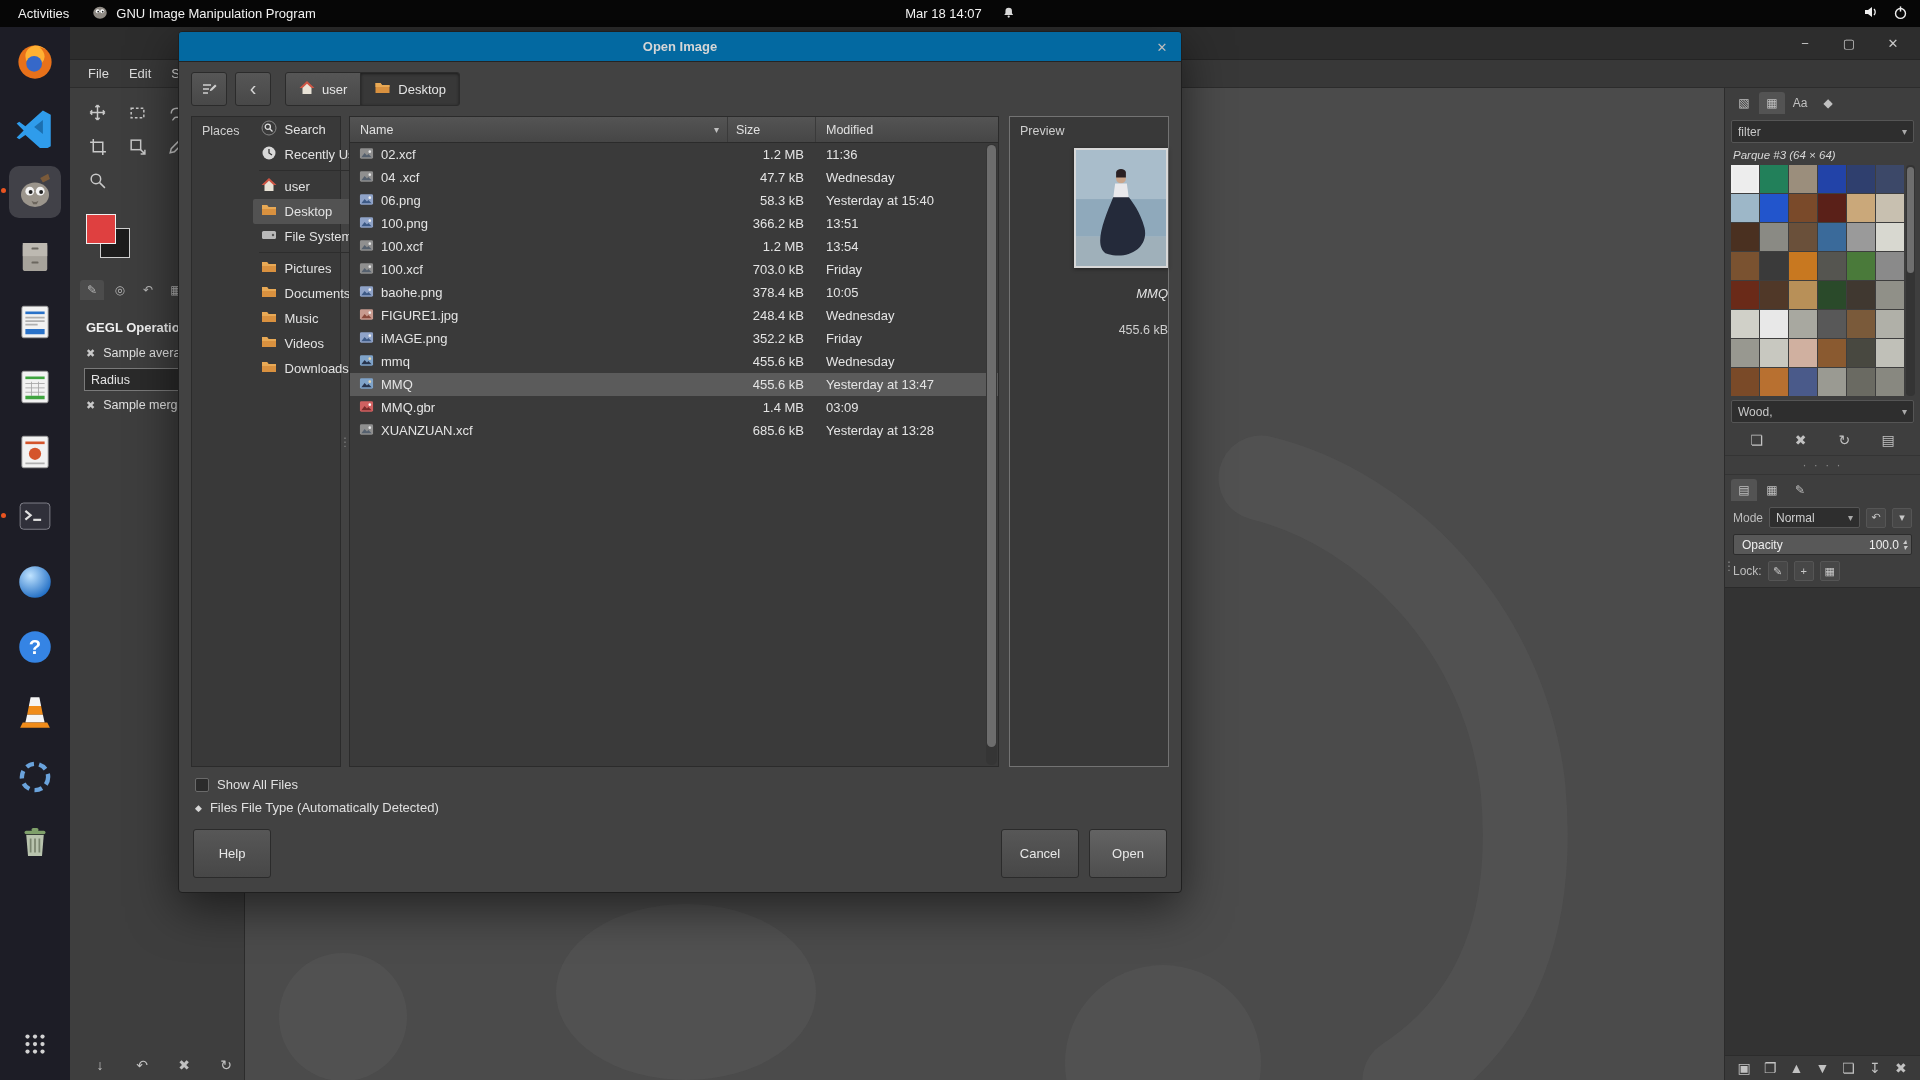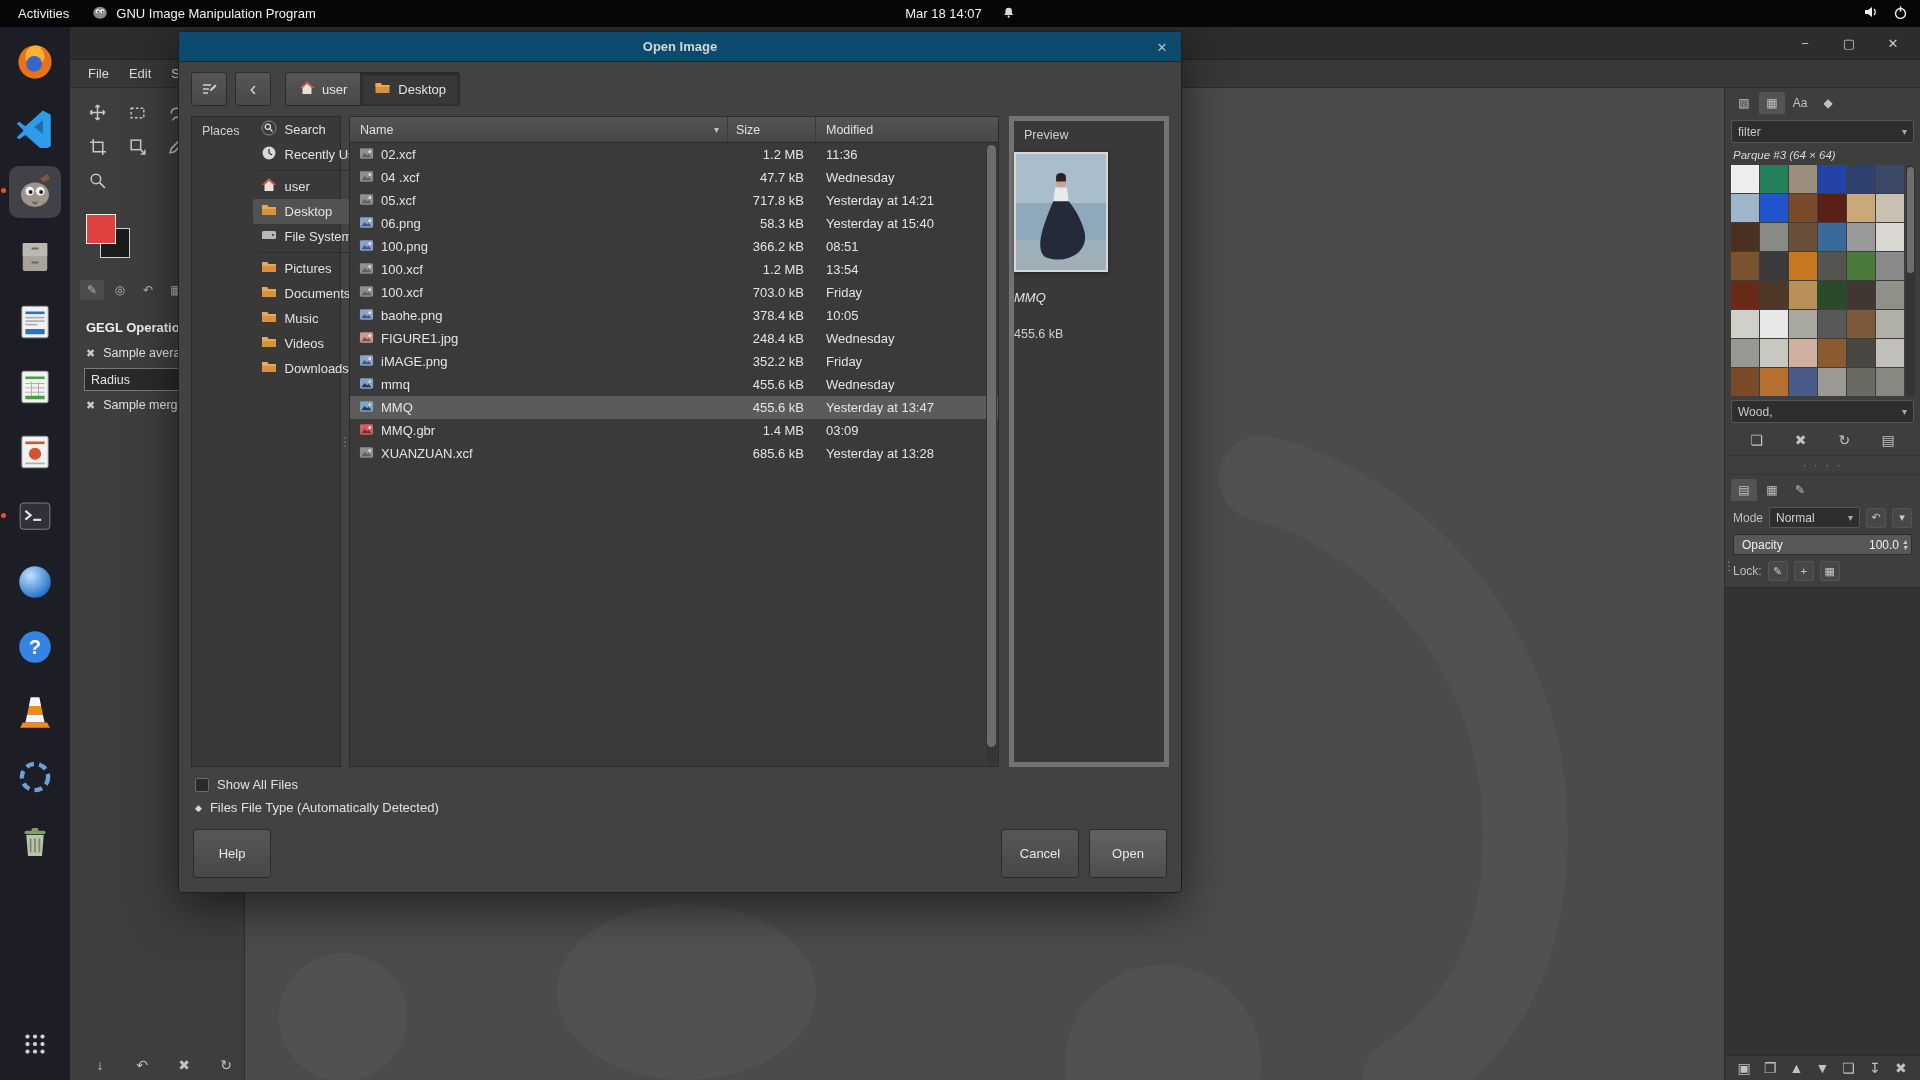--- a/index.html
+++ b/index.html
@@ -80,21 +80,21 @@
   .spin{display:flex;flex-direction:column;line-height:6px;font-size:8px;color:#ccc}
   .rp-lock{display:flex;align-items:center;gap:6px;padding:4px 8px;font-size:12px;color:#bdbdbd;position:relative}
   .side-grip{position:absolute;left:-2px;top:2px;color:#8a8a8a;font-size:12px;letter-spacing:-2px}
   .rp-layers{flex:1;background:#333;margin:2px 0 0;border-top:1px solid #2a2a2a}
   .rp-footer{display:flex;justify-content:space-around;align-items:center;padding:5px 6px;background:#3a3a3a;border-top:1px solid #2c2c2c}
 
   
   .dialog{position:absolute;left:178px;top:31px;width:1004px;height:862px;background:#424242;
     border:1px solid #1f1f1f;border-radius:4px;box-shadow:0 14px 48px rgba(0,0,0,.55);
     display:flex;flex-direction:column;z-index:35;overflow:hidden}
-  .dlg-titlebar{height:30px;background:#0c4a6e;display:flex;align-items:center;justify-content:center;position:relative;flex:0 0 auto;border-bottom:1px solid #242424}
+  .dlg-titlebar{height:30px;background:#0369a1;display:flex;align-items:center;justify-content:center;position:relative;flex:0 0 auto;border-bottom:1px solid #242424}
   .dlg-title{font-weight:bold;font-size:13px;color:#d6d6d6}
   .dlg-close{position:absolute;right:10px;top:6px;width:18px;height:18px;display:flex;align-items:center;justify-content:center;color:#bdbdbd;font-size:13px}
   .dlg-toolbar{display:flex;align-items:center;padding:10px 12px 8px;gap:8px;flex:0 0 auto}
   .tool-btn{width:36px;height:34px;background:linear-gradient(#565656,#484848);border:1px solid #2b2b2b;border-radius:3px;display:flex;align-items:center;justify-content:center;color:#d0d0d0}
   .backch{font-size:20px;line-height:1;margin-top:-3px;color:#d8d8d8}
   .crumbs{display:flex;margin-left:6px}
   .crumb{height:34px;display:flex;align-items:center;gap:7px;padding:0 13px;background:linear-gradient(#565656,#484848);border:1px solid #2b2b2b;color:#e4e4e4;font-size:13px}
   .crumb:first-child{border-radius:3px 0 0 3px}
   .crumb:last-child{border-radius:0 3px 3px 0;margin-left:-1px}
   .crumb.active{background:#383838;box-shadow:inset 0 1px 3px rgba(0,0,0,.5)}
@@ -118,21 +118,21 @@
   .fh-mod{width:182px;padding-left:10px;height:100%;display:flex;align-items:center}
   .fl-rows{flex:1;overflow:hidden}
   .file-row{height:23px;display:flex;align-items:center;font-size:13px;color:#e4e4e4}
   .file-row.sel{background:#5b5b5b}
   .fr-name{flex:1;display:flex;align-items:center;gap:7px;padding-left:9px;white-space:nowrap;overflow:hidden}
   .fr-size{width:88px;text-align:right;padding-right:12px;white-space:nowrap}
   .fr-mod{width:182px;padding-left:10px;white-space:nowrap}
   .fl-scroll{position:absolute;right:1px;top:27px;bottom:1px;width:11px;background:#353535;border-radius:5px}
   .fl-thumb{position:absolute;left:1px;right:1px;top:1px;height:97%;background:#6d6d6d;border-radius:5px}
   
-  .preview{width:160px;background:#393939;border:5px solid #737373;margin-left:10px;display:flex;flex-direction:column;align-items:flex-start}
+  .preview{width:160px;background:#393939;border:1px solid #737373;margin-left:10px;display:flex;flex-direction:column;align-items:flex-end}
   .pv-h{align-self:flex-start;padding:7px 10px 10px;font-size:12.5px;color:#cfcfcf}
   .pv-thumb{width:94px;height:120px;border:2px solid #d8d8d8;box-shadow:0 1px 4px rgba(0,0,0,.4)}
   .pv-thumb svg{display:block;width:100%;height:100%}
   .pv-cap{margin-top:18px;font-style:italic;font-size:13px;color:#e2e2e2}
   .pv-size{margin-top:22px;font-size:12.5px;color:#cfcfcf}
   
   .dlg-check{display:flex;align-items:center;gap:8px;padding:4px 0 2px 16px;font-size:13px;flex:0 0 auto}
   .cb{width:14px;height:14px;background:#2b2b2b;border:1px solid #6a6a6a;border-radius:2px}
   .dlg-expander{display:flex;align-items:center;gap:8px;padding:6px 0 4px 16px;font-size:13px;flex:0 0 auto}
   .exp{font-size:9px;color:#d8d8d8}
@@ -674,52 +674,40 @@
                   <circle cx="11.5" cy="6" r="1.4" fill="#e8e8e8"></circle>
                 </svg></div>
               <div>04 .xcf</div>
             </div>
             <div class="fr-size">47.7 kB</div>
             <div class="fr-mod">Wednesday</div>
           </div>
           <div class="file-row">
             <div class="fr-name">
               <div><svg width="15" height="15" viewBox="0 0 16 16">
-                  <rect x="1" y="2.5" width="14" height="11" rx="1.5" fill="#8f8f8f"></rect>
-                  <path d="M2.5 12 6 7.5l2.5 2.5L10 8.5l3.5 3.5z" fill="#55606e"></path>
-                  <circle cx="11.5" cy="6" r="1.4" fill="#e8e8e8"></circle>
-                </svg></div>
-              <div>05.xcf</div>
-            </div>
-            <div class="fr-size">717.8 kB</div>
-            <div class="fr-mod">Yesterday at 14:21</div>
-          </div>
-          <div class="file-row">
-            <div class="fr-name">
-              <div><svg width="15" height="15" viewBox="0 0 16 16">
                   <rect x="1" y="2.5" width="14" height="11" rx="1.5" fill="#8fa3c8"></rect>
                   <path d="M2.5 12 6 7.5l2.5 2.5L10 8.5l3.5 3.5z" fill="#3d5a86"></path>
                   <circle cx="11.5" cy="6" r="1.4" fill="#f0f0f0"></circle>
                 </svg></div>
               <div>06.png</div>
             </div>
             <div class="fr-size">58.3 kB</div>
             <div class="fr-mod">Yesterday at 15:40</div>
           </div>
           <div class="file-row">
             <div class="fr-name">
               <div><svg width="15" height="15" viewBox="0 0 16 16">
                   <rect x="1" y="2.5" width="14" height="11" rx="1.5" fill="#8fa3c8"></rect>
                   <path d="M2.5 12 6 7.5l2.5 2.5L10 8.5l3.5 3.5z" fill="#3d5a86"></path>
                   <circle cx="11.5" cy="6" r="1.4" fill="#f0f0f0"></circle>
                 </svg></div>
               <div>100.png</div>
             </div>
             <div class="fr-size">366.2 kB</div>
-            <div class="fr-mod">08:51</div>
+            <div class="fr-mod">13:51</div>
           </div>
           <div class="file-row">
             <div class="fr-name">
               <div><svg width="15" height="15" viewBox="0 0 16 16">
                   <rect x="1" y="2.5" width="14" height="11" rx="1.5" fill="#8f8f8f"></rect>
                   <path d="M2.5 12 6 7.5l2.5 2.5L10 8.5l3.5 3.5z" fill="#55606e"></path>
                   <circle cx="11.5" cy="6" r="1.4" fill="#e8e8e8"></circle>
                 </svg></div>
               <div>100.xcf</div>
             </div>

